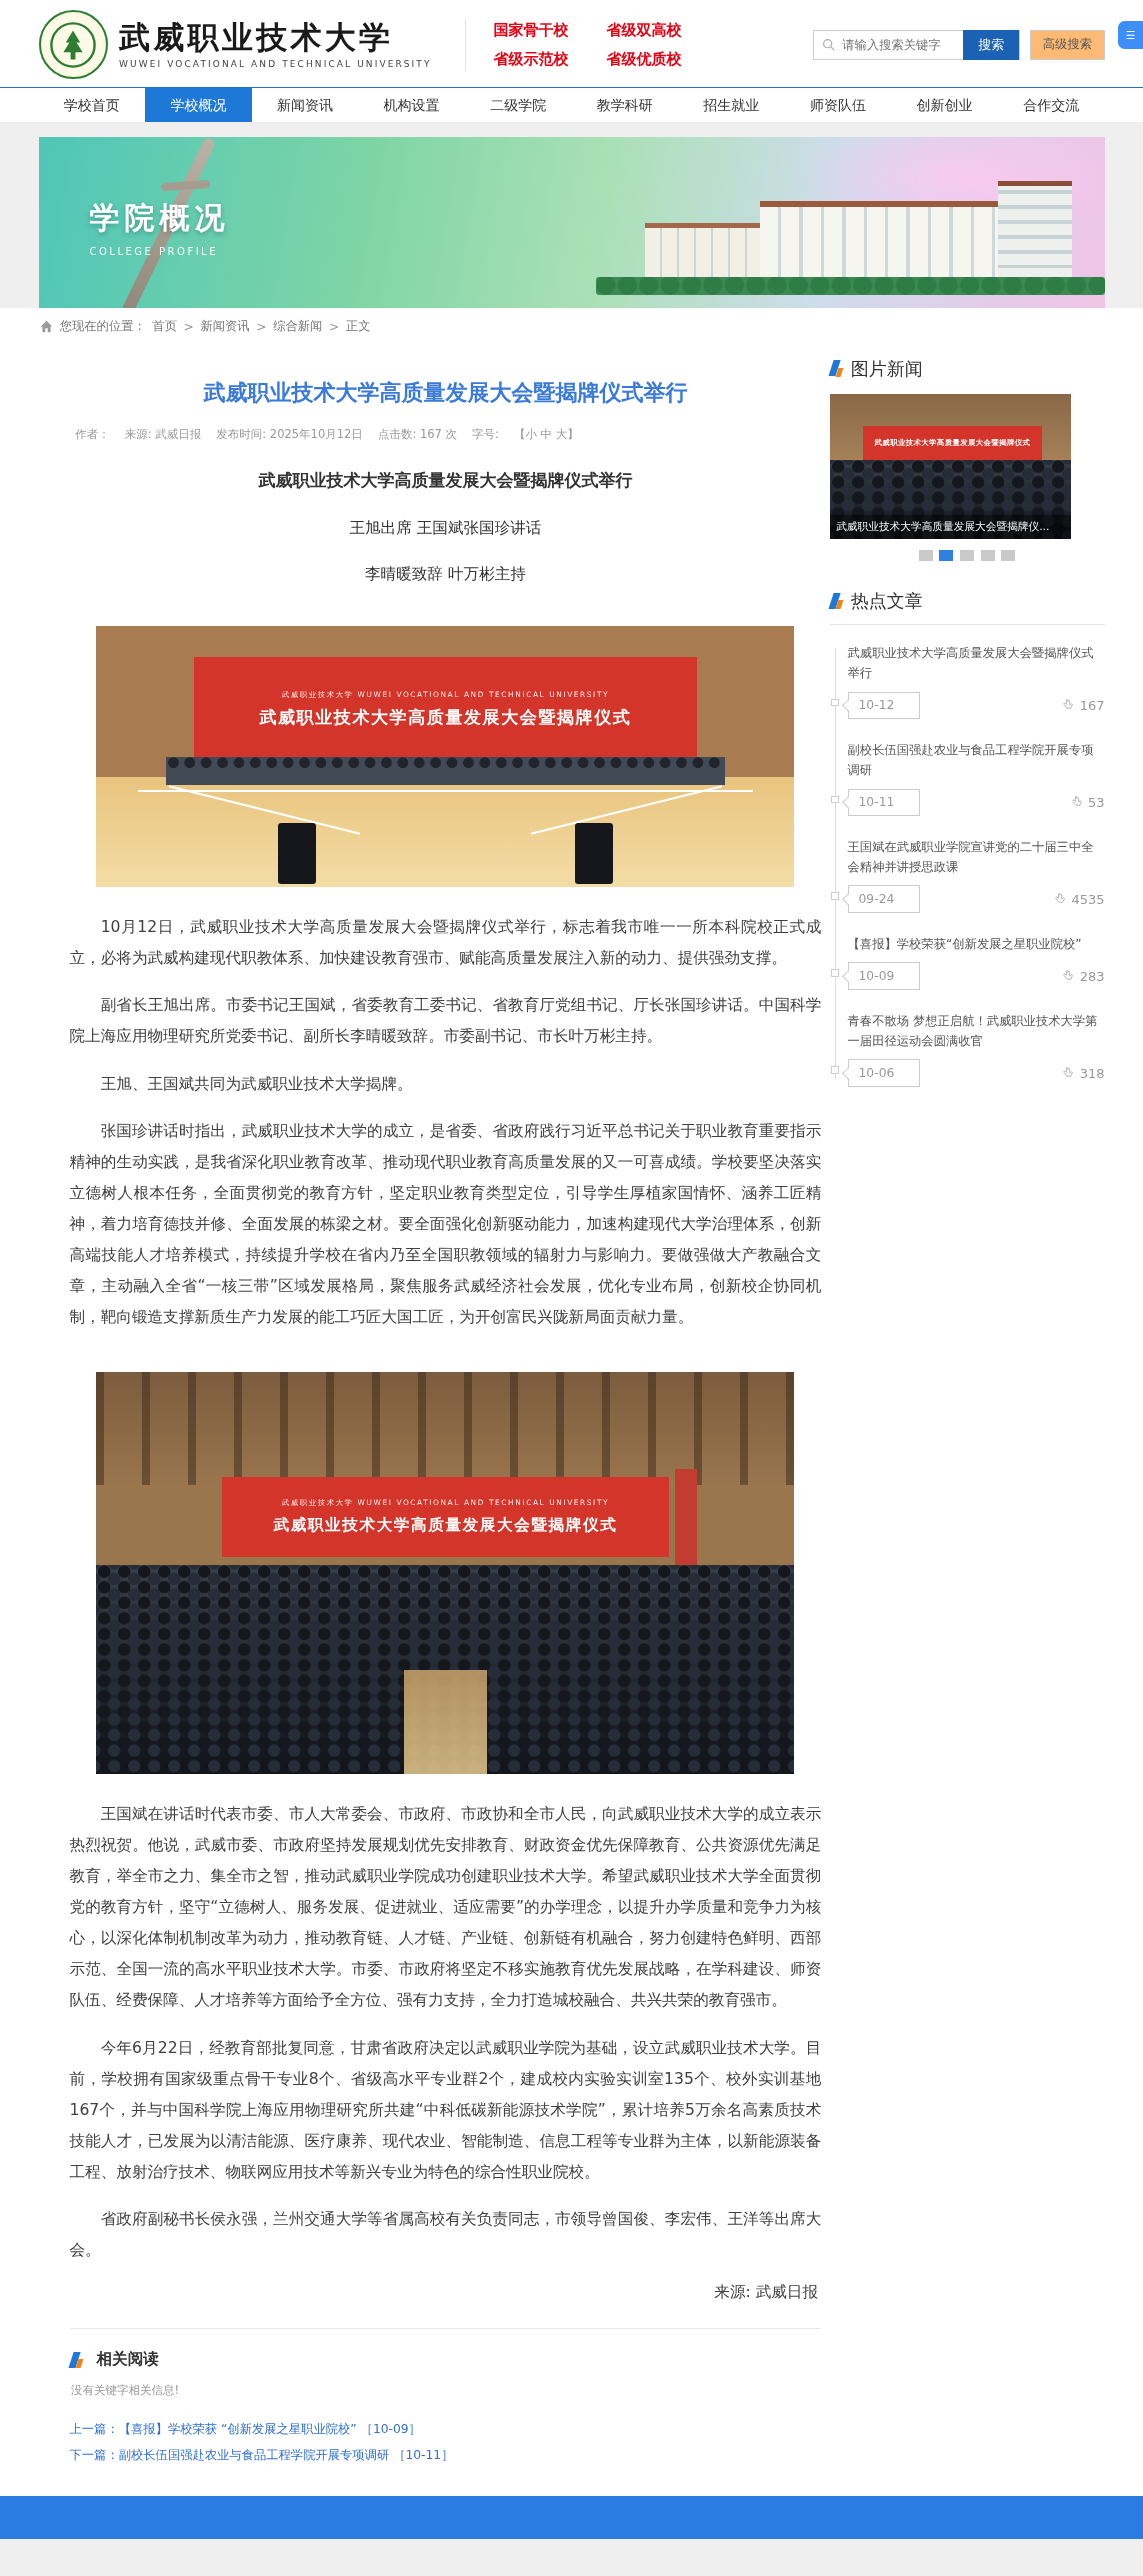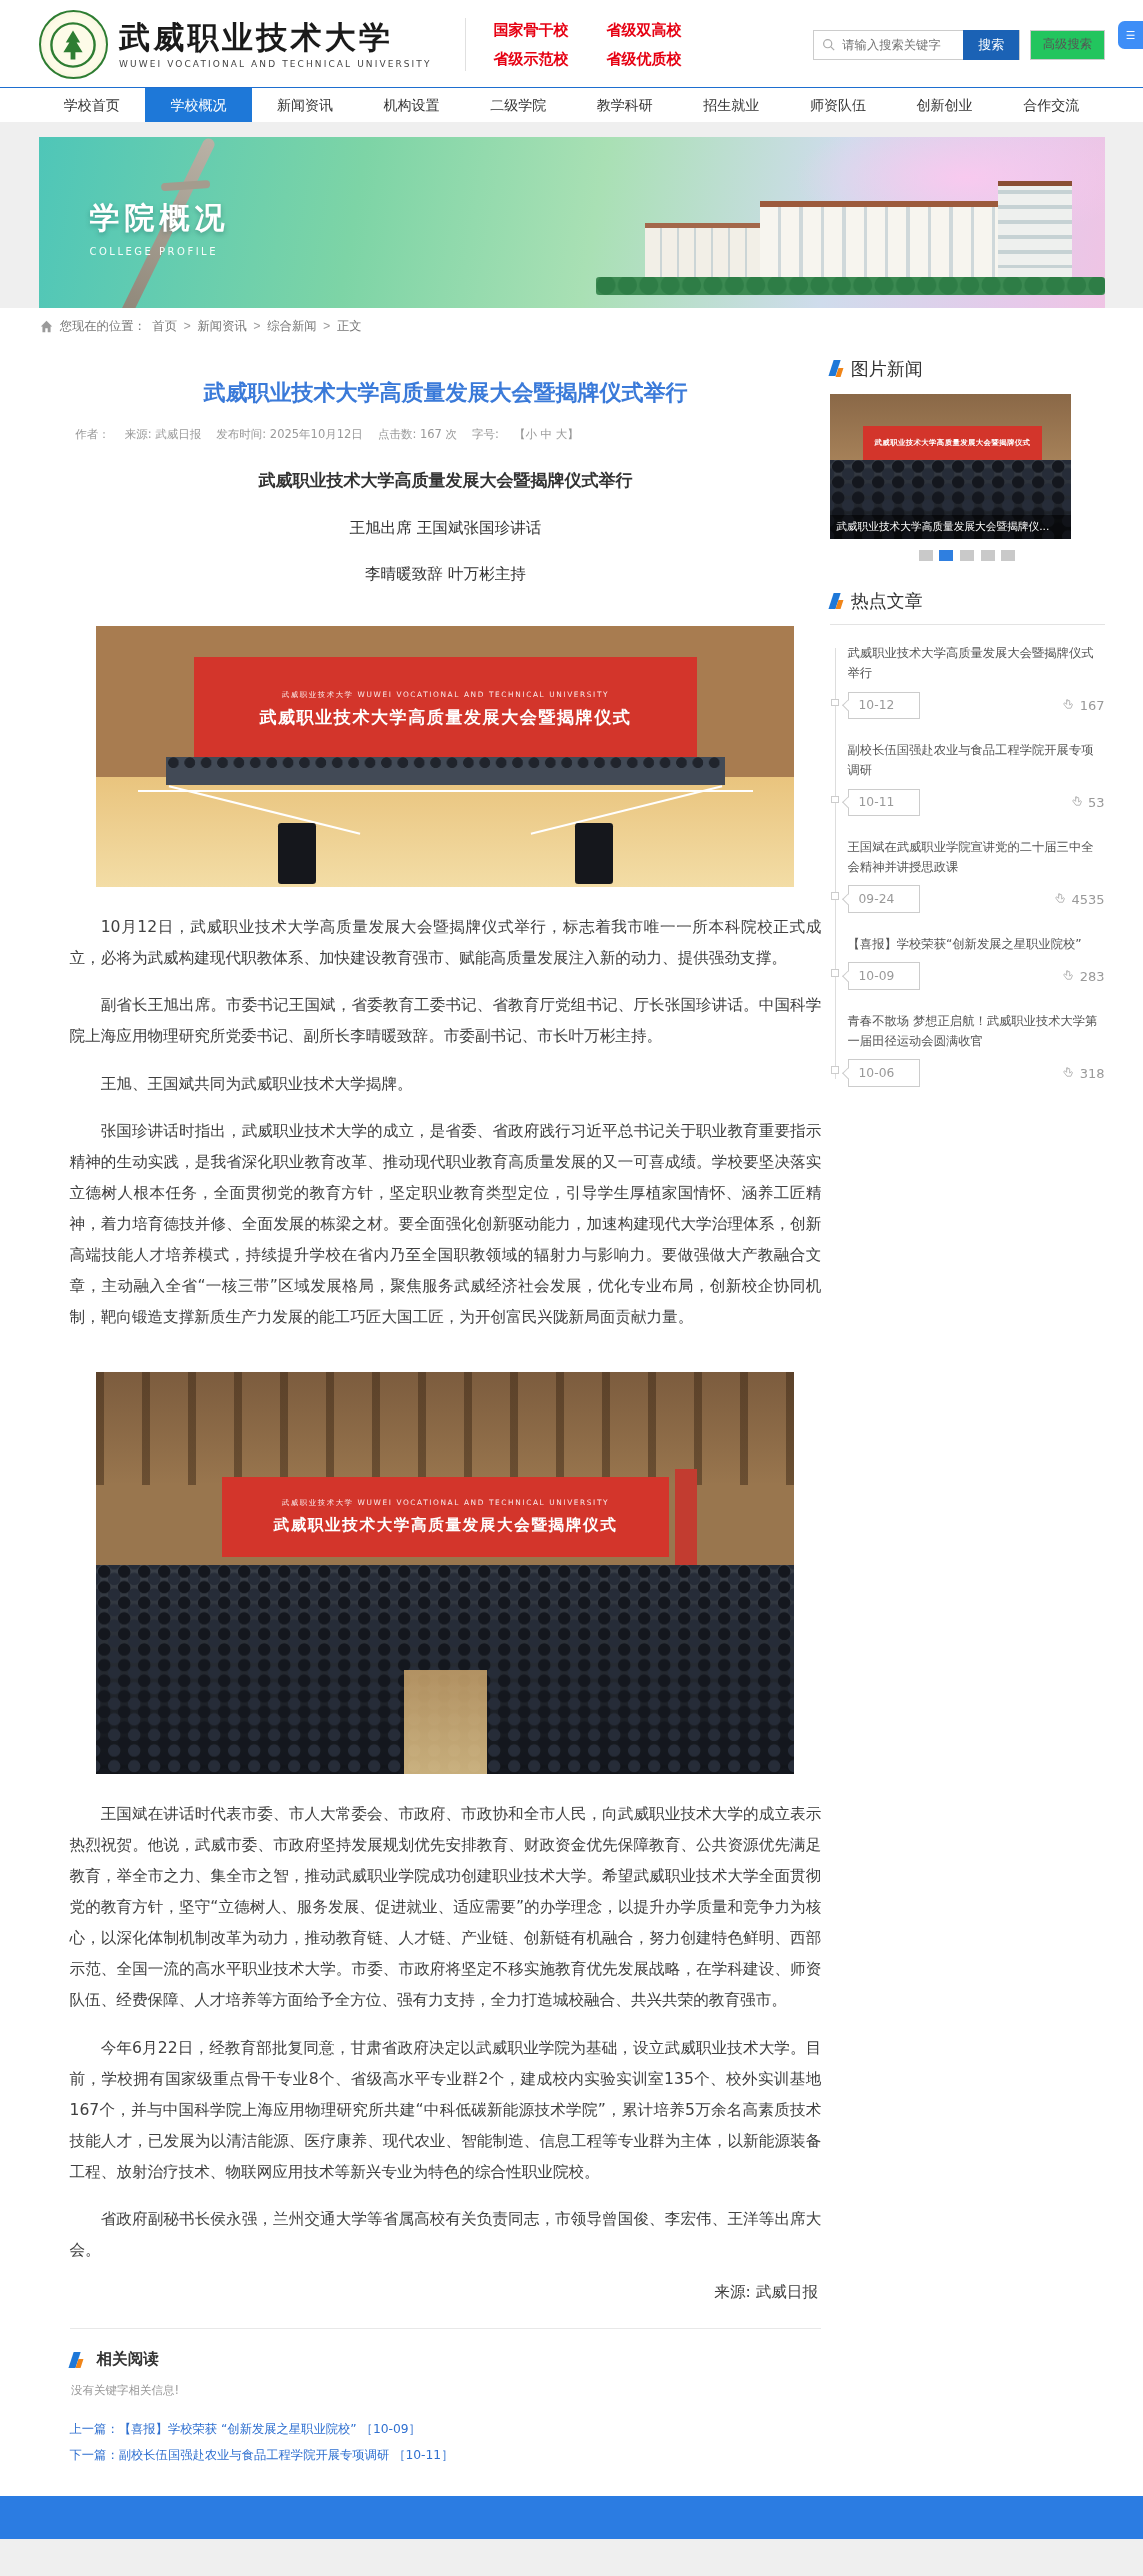--- a/index.html
+++ b/index.html
@@ -16,21 +16,21 @@
   .uni-cn { font-family:"DejaVu Serif","Liberation Serif",serif; font-weight:bold; font-size:31px; letter-spacing:3.3px; color:#1a1a1a; line-height:1.1; }
   .uni-en { font-size:9px; letter-spacing:2.1px; color:#444; margin-top:5px; }
   .hdr-divider { width:0.8px; height:53px; background:#e0e0e0; margin:0 28px 0 33px; }
   .honors { display:grid; grid-template-columns:auto auto; column-gap:38px; row-gap:10px; }
   .honor { color:#e60012; font-weight:bold; font-size:15px; white-space:nowrap; }
   .search-area { margin-left:auto; display:flex; align-items:center; }
   .search-box { display:flex; align-items:center; border:0.8px solid #ccc; height:30px; background:#fff; }
   .search-box svg { margin:0 5px 0 8.2px; }
   .search-input { border:0; outline:0; width:123px; font-size:12.3px; color:#666; font-family:inherit; }
   .search-btn { height:30px; padding:0 15px; background:#1b62b5; color:#fff; border:0; font-size:13px; cursor:pointer; font-family:inherit; }
-  .adv-btn { height:30px; margin-left:10px; padding:0 11.5px; border:0.8px solid #ccc; background:#22c55e; color:#555; font-size:12.3px; cursor:pointer; font-family:inherit; }
+  .adv-btn { height:30px; margin-left:10px; padding:0 11.5px; border:0.8px solid #ccc; background:#fdba74; color:#555; font-size:12.3px; cursor:pointer; font-family:inherit; }
   .float-widget { position:absolute; right:0; top:21.4px; width:25px; height:28px; background:#3e8ef7; border-radius:6.6px 0 0 6.6px; display:flex; align-items:center; justify-content:center; color:#fff; font-size:10.7px; cursor:pointer; }
 
   
   .nav { background:#fff; border-top:1.6px solid #1e6fd0; }
   .nav .inner { display:flex; }
   .nav-item { flex:1; text-align:center; line-height:34px; height:34px; font-size:14px; color:#333; cursor:pointer; white-space:nowrap; }
   .nav-item.active { background:#1e78d8; color:#fff; }
 
   
   .banner-wrap { padding-top:15px; background:#efefef; }
@@ -42,21 +42,21 @@
   .bld-3 { right:337px; bottom:28px; width:123px; height:57px; background:repeating-linear-gradient(90deg,#f2efe7 0 15px,#cbd5d6 15px 17px); border-top:5px solid #a3674a; }
   .hedge { position:absolute; right:0; bottom:13px; width:509px; height:18px; background:radial-gradient(circle 10px at 10px 8.2px,#2e7d46 90%,transparent) 0 0/21.4px 18px repeat-x, #3c8a52; border-radius:3.3px; }
   .sculpt { position:absolute; left:123px; top:-8.2px; width:11.5px; height:197px; background:linear-gradient(#b9b2a6,#8f8779); transform:rotate(26deg); border-radius:6.6px; }
   .sculpt:after { content:""; position:absolute; left:-21.4px; top:49px; width:49px; height:8.2px; background:#a49c8e; transform:rotate(-30deg); border-radius:5px; }
   .banner-title { position:absolute; left:51px; top:61px; color:#fff; }
   .banner-title .cn { font-size:30px; font-weight:bold; letter-spacing:5px; text-shadow:0 1.6px 5px rgba(0,60,60,.35); }
   .banner-title .en { font-size:10px; letter-spacing:2.5px; margin-top:6.6px; opacity:.95; }
 
   
   .crumbs { background:#fff; }
-  .crumbs .inner { display:flex; align-items:center; gap:6.6px; padding:10px 0 10px 1.6px; font-size:12.3px; color:#777;font-family:Liberation Mono, monospace; }
+  .crumbs .inner { display:flex; align-items:center; gap:6.6px; padding:10px 0 10px 1.6px; font-size:12.3px; color:#777; }
   .crumbs a { color:#777; text-decoration:none; cursor:pointer; }
   .crumb-sep { color:#999; }
 
   
   .main { background:#fff; }
   .main .inner { display:flex; align-items:flex-start; padding-bottom:28px; }
   .article { width:783px; padding-left:31px; }
   .sidebar { width:275px; margin-left:8.2px; padding-top:11.5px; }
 
   h1.art-title { text-align:center; color:#3a7ad9; font-size:22px; font-weight:bold; margin:31px 25px 18px; line-height:1.5; }

